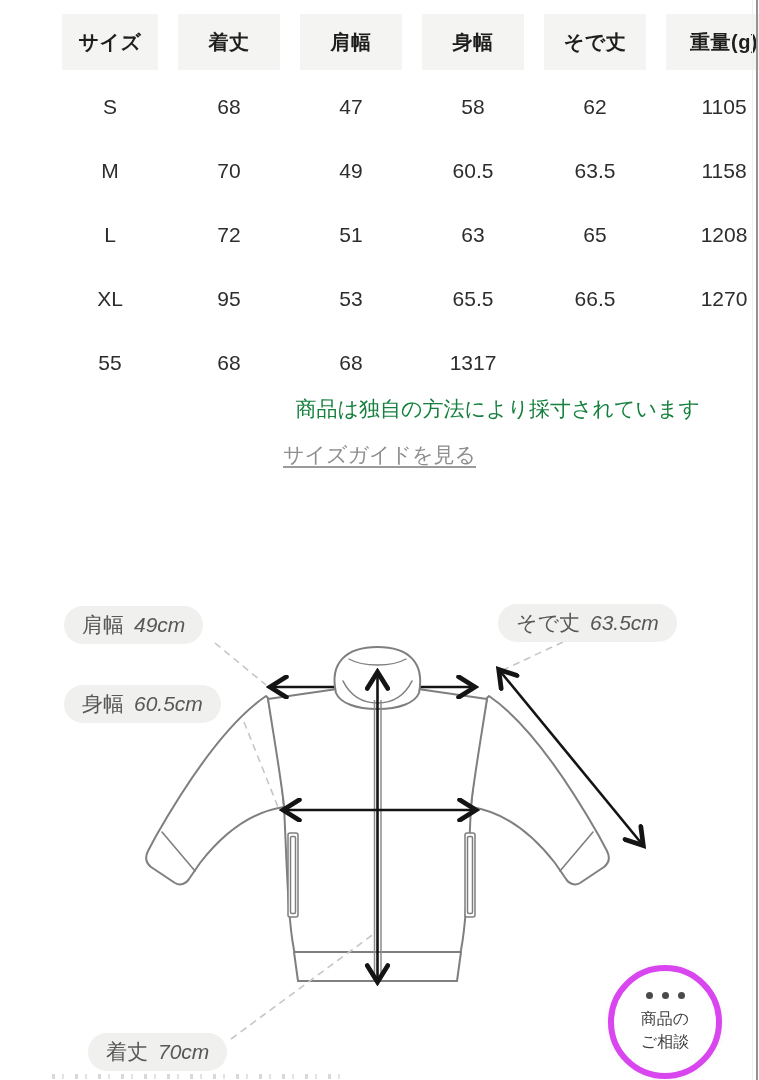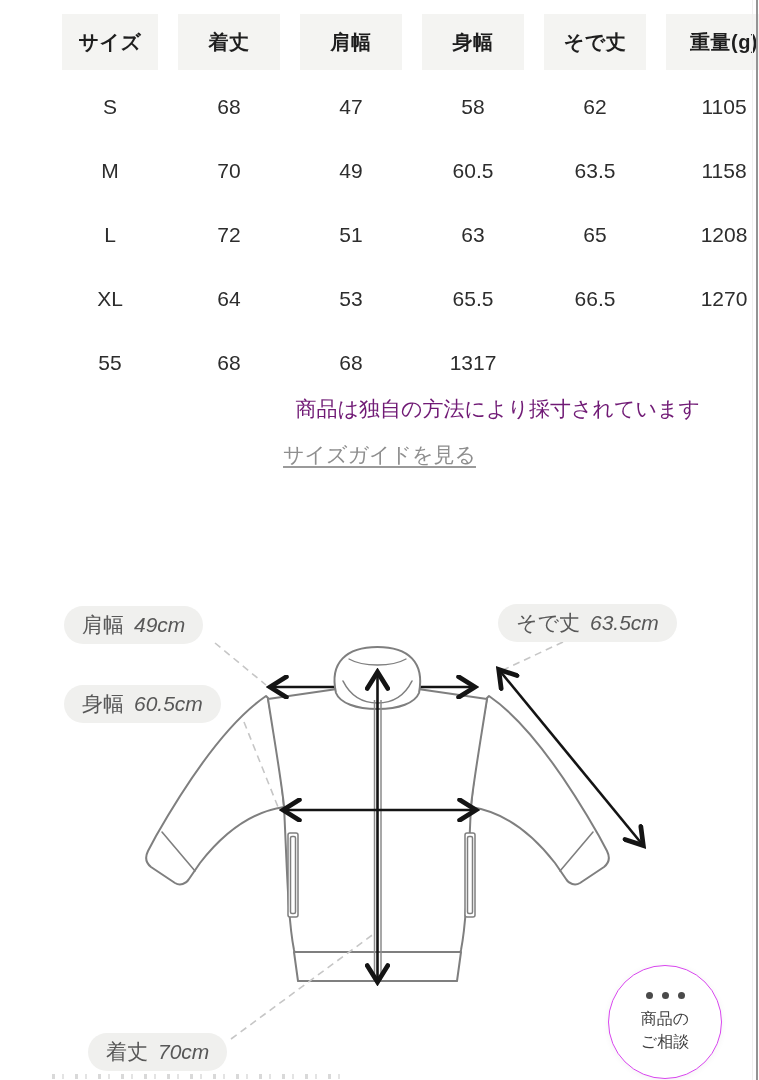--- a/index.html
+++ b/index.html
@@ -26,21 +26,21 @@
   .tbody{padding-top:5px;}
   .trow{height:64px;}
   .td{
     display:flex;align-items:center;justify-content:center;
     font-size:21px;color:#2d2d2d;
   }
 
   
   .note{
     position:absolute;left:62px;top:396px;width:638px;
-    text-align:right;font-size:21px;color:#701a75;line-height:26px;
+    text-align:right;font-size:21px;color:#15803d;line-height:26px;
   }
   .guide-link{
     position:absolute;left:62px;top:442px;width:635px;
     text-align:center;font-size:21px;color:#8e8e8e;line-height:26px;
     text-decoration:underline;text-underline-offset:4px;
     text-decoration-color:#9a9a9a;cursor:pointer;
   }
 
   
   .pill{
@@ -53,21 +53,21 @@
   .pill-bodywidth{left:64px;top:685px;}
   .pill-sleeve{left:498px;top:604px;}
   .pill-length{left:88px;top:1033px;}
 
   
   #jacket-svg{position:absolute;left:0;top:590px;}
 
   
   .consult{
     position:absolute;left:608px;top:965px;width:114px;height:114px;
-    border-radius:50%;background:#fff;border:1px solid #d946ef;
+    border-radius:50%;background:#fff;border:6px solid #d946ef;
     box-shadow:0 1px 6px rgba(0,0,0,.05);
     display:flex;flex-direction:column;align-items:center;justify-content:center;
     cursor:pointer;box-sizing:border-box;
   }
   .dots{display:flex;gap:9px;margin-bottom:8px;}
   .dots i{width:7px;height:7px;border-radius:50%;background:#4a4a4a;}
   .c-line{font-size:16px;color:#3f3f3f;line-height:23px;}
 
   
   .edge-line-dark{position:absolute;top:0;right:1px;width:2px;height:1080px;background:#949494;}
@@ -113,21 +113,21 @@
       <div class="trow">
         <div class="td">L</div>
         <div class="td">72</div>
         <div class="td">51</div>
         <div class="td">63</div>
         <div class="td">65</div>
         <div class="td">1208</div>
       </div>
       <div class="trow">
         <div class="td">XL</div>
-        <div class="td">64</div>
+        <div class="td">95</div>
         <div class="td">53</div>
         <div class="td">65.5</div>
         <div class="td">66.5</div>
         <div class="td">1270</div>
       </div>
       <div class="trow">
         <div class="td">55</div>
         <div class="td">68</div>
         <div class="td">68</div>
         <div class="td">1317</div>

